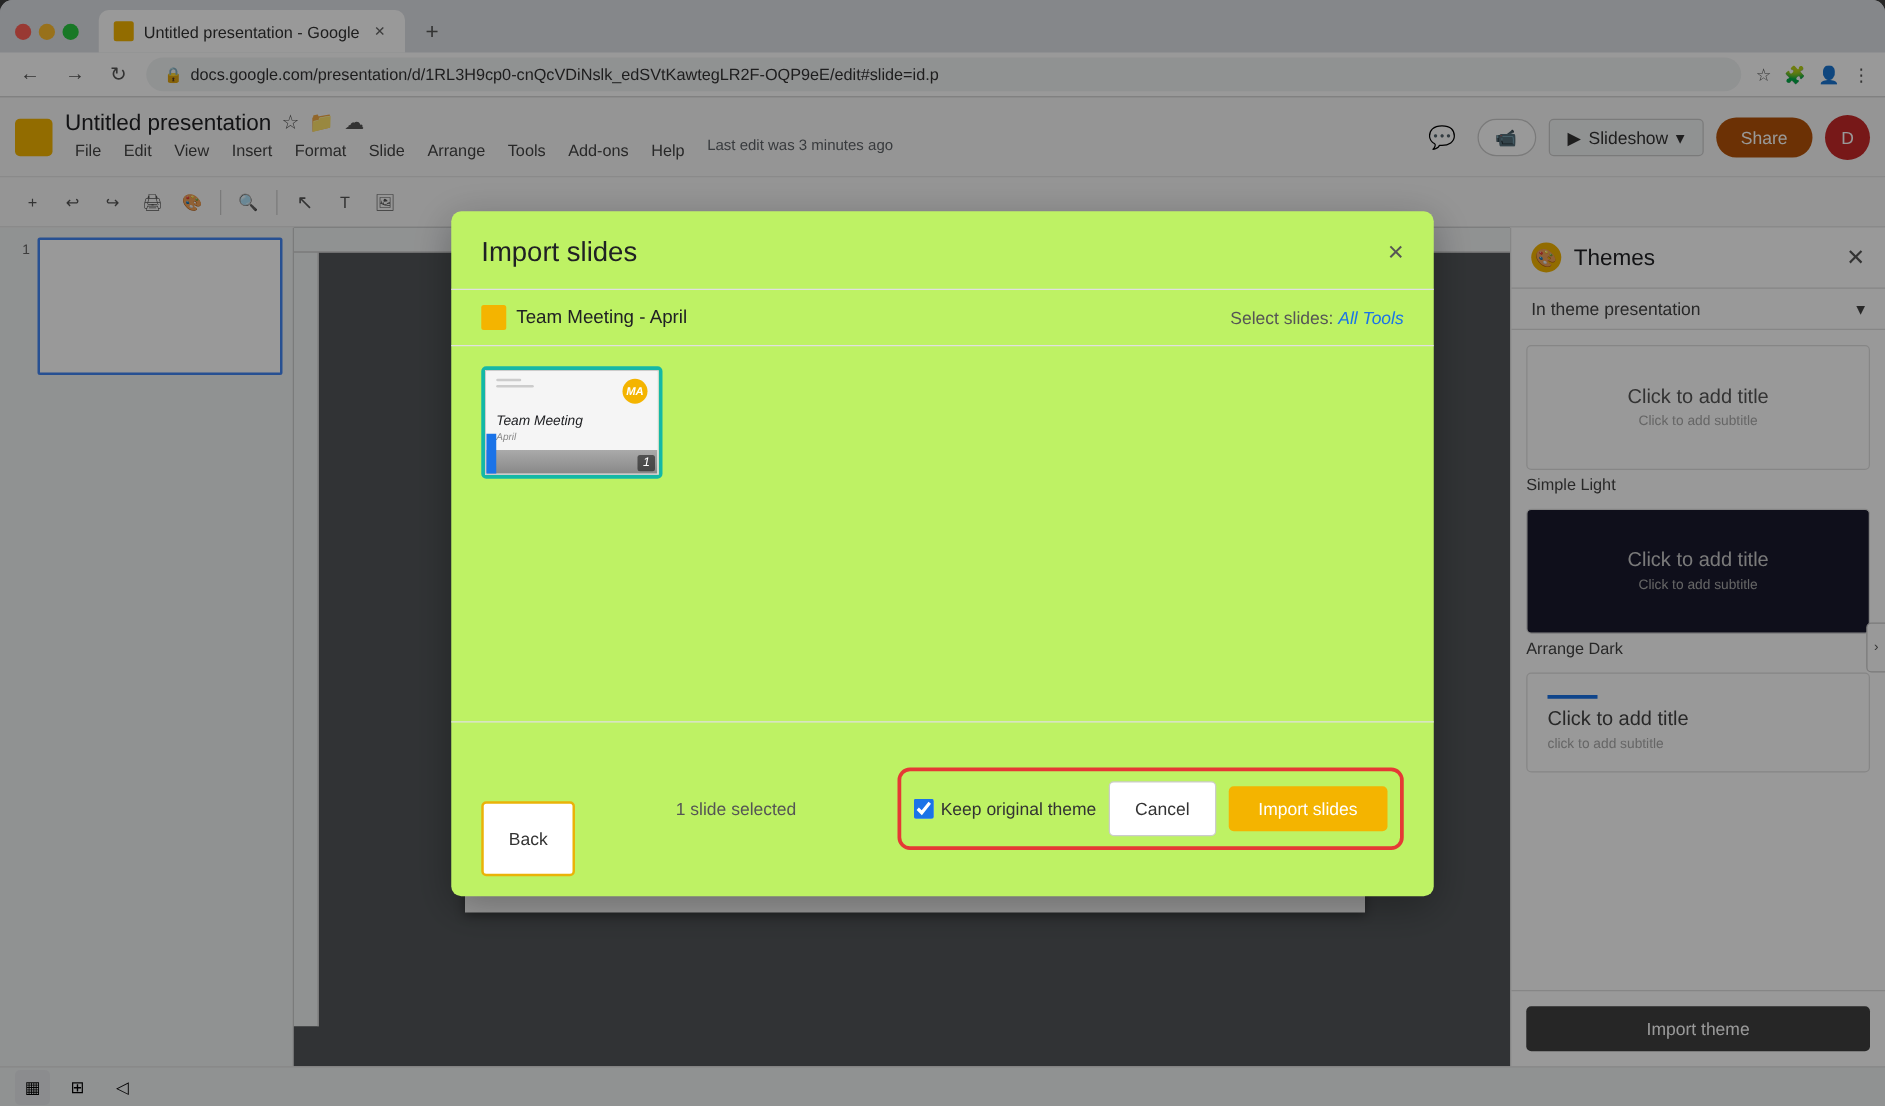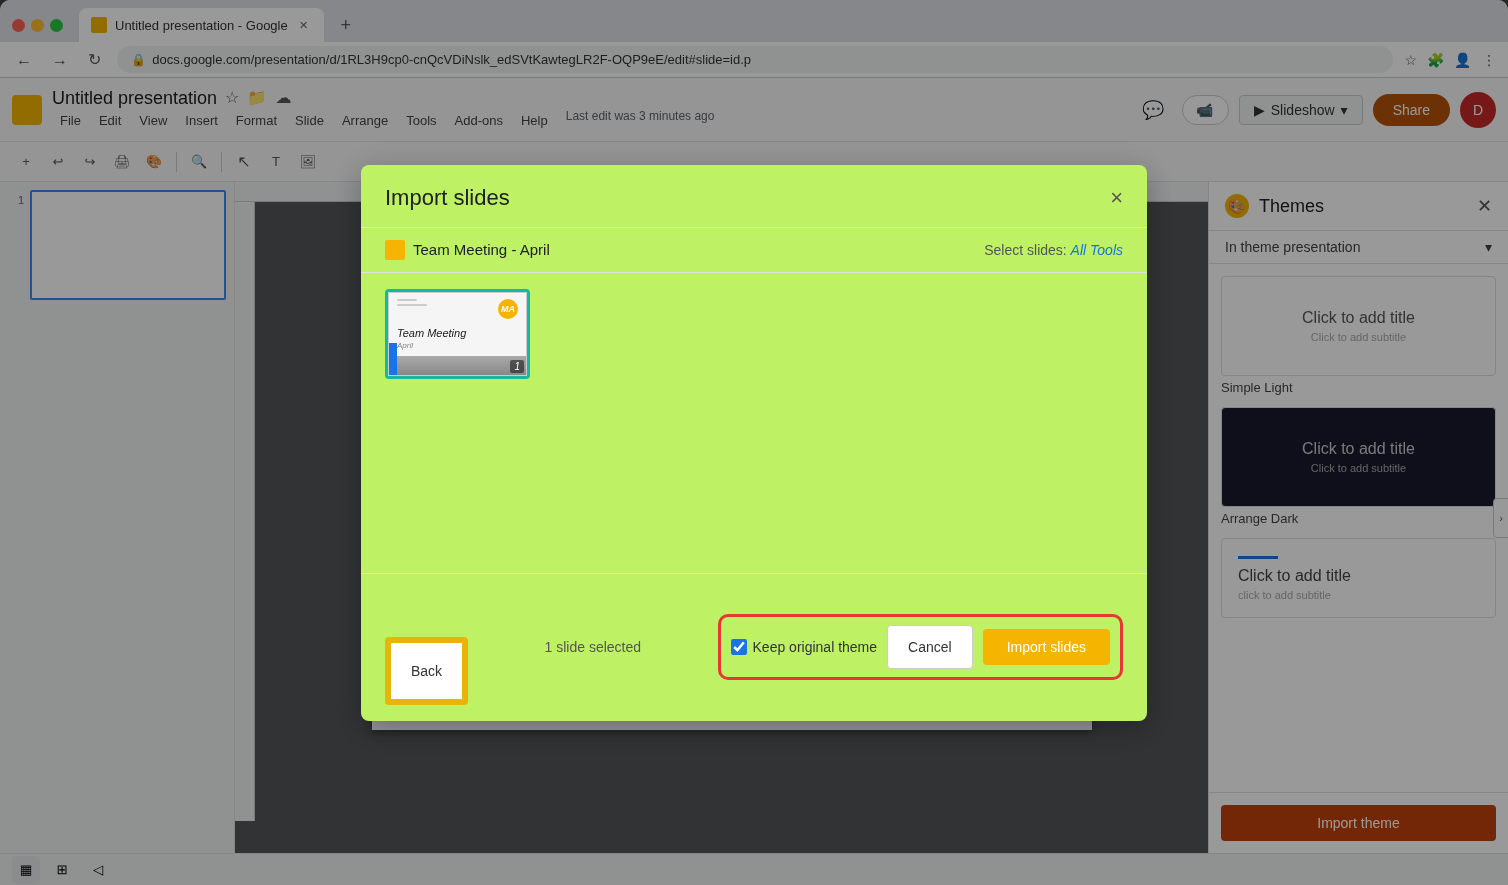--- a/index.html
+++ b/index.html
@@ -163,21 +163,21 @@
     .theme-preview.dark { background: #1a1a2e; }
     .theme-preview.light { background: #fff; }
     .theme-title-text { font-size: 16px; color: #555; }
     .theme-preview.dark .theme-title-text { color: #ccc; }
     .theme-subtitle-text { font-size: 11px; color: #aaa; margin-top: 4px; }
     .theme-name { font-size: 13px; color: #444; margin-top: 4px; }
     .themes-bottom {
       padding: 12px; border-top: 1px solid #e0e0e0;
     }
     .import-theme-btn {
-      width: 100%; background: #c2410c; color: #fff; border: none; border-radius: 4px;
+      width: 100%; background: #404040; color: #fff; border: none; border-radius: 4px;
       padding: 10px; font-size: 14px; cursor: pointer; font-weight: 500;
     }
 
     
     .bottom-bar {
       height: 32px; background: #f1f3f4; border-top: 1px solid #e0e0e0;
       display: flex; align-items: center; padding: 0 12px; gap: 8px;
     }
     .view-btn { width: 28px; height: 28px; border: none; background: transparent; cursor: pointer; border-radius: 4px; display: flex; align-items: center; justify-content: center; }
     .view-btn.active { background: #e8eaed; }
@@ -237,21 +237,21 @@
     .slide-blue-bar { width: 8px; background: #1a73e8; position: absolute; bottom: 0; left: 0; height: 32px; }
     .slide-num-badge {
       position: absolute; bottom: 2px; right: 2px; background: rgba(0,0,0,0.5);
       color: #fff; font-size: 10px; padding: 1px 4px; border-radius: 2px;
     }
     .modal-footer {
       display: flex; align-items: center; padding: 16px 24px;
       border-top: 1px solid #e0e0e0; gap: 12px;
     }
     .back-btn {
-      background: #fff; border: 6px solid #eab308; border-radius: 4px;
+      background: #fff; border: 2px solid #eab308; border-radius: 4px;
       padding: 20px 20px; font-size: 14px; cursor: pointer; color: #333; margin-top: 47px;
     }
     .slide-count-text { flex: 1; text-align: center; font-size: 14px; color: #555; }
     .cancel-btn {
       background: #fff; border: 1px solid #ccc; border-radius: 4px;
       padding: 13px 20px; font-size: 14px; cursor: pointer; color: #333;
     }
     .import-slides-btn {
       background: #f4b400; color: #fff; border: none; border-radius: 4px;
       padding: 10px 24px; font-size: 14px; font-weight: 500; cursor: pointer;

